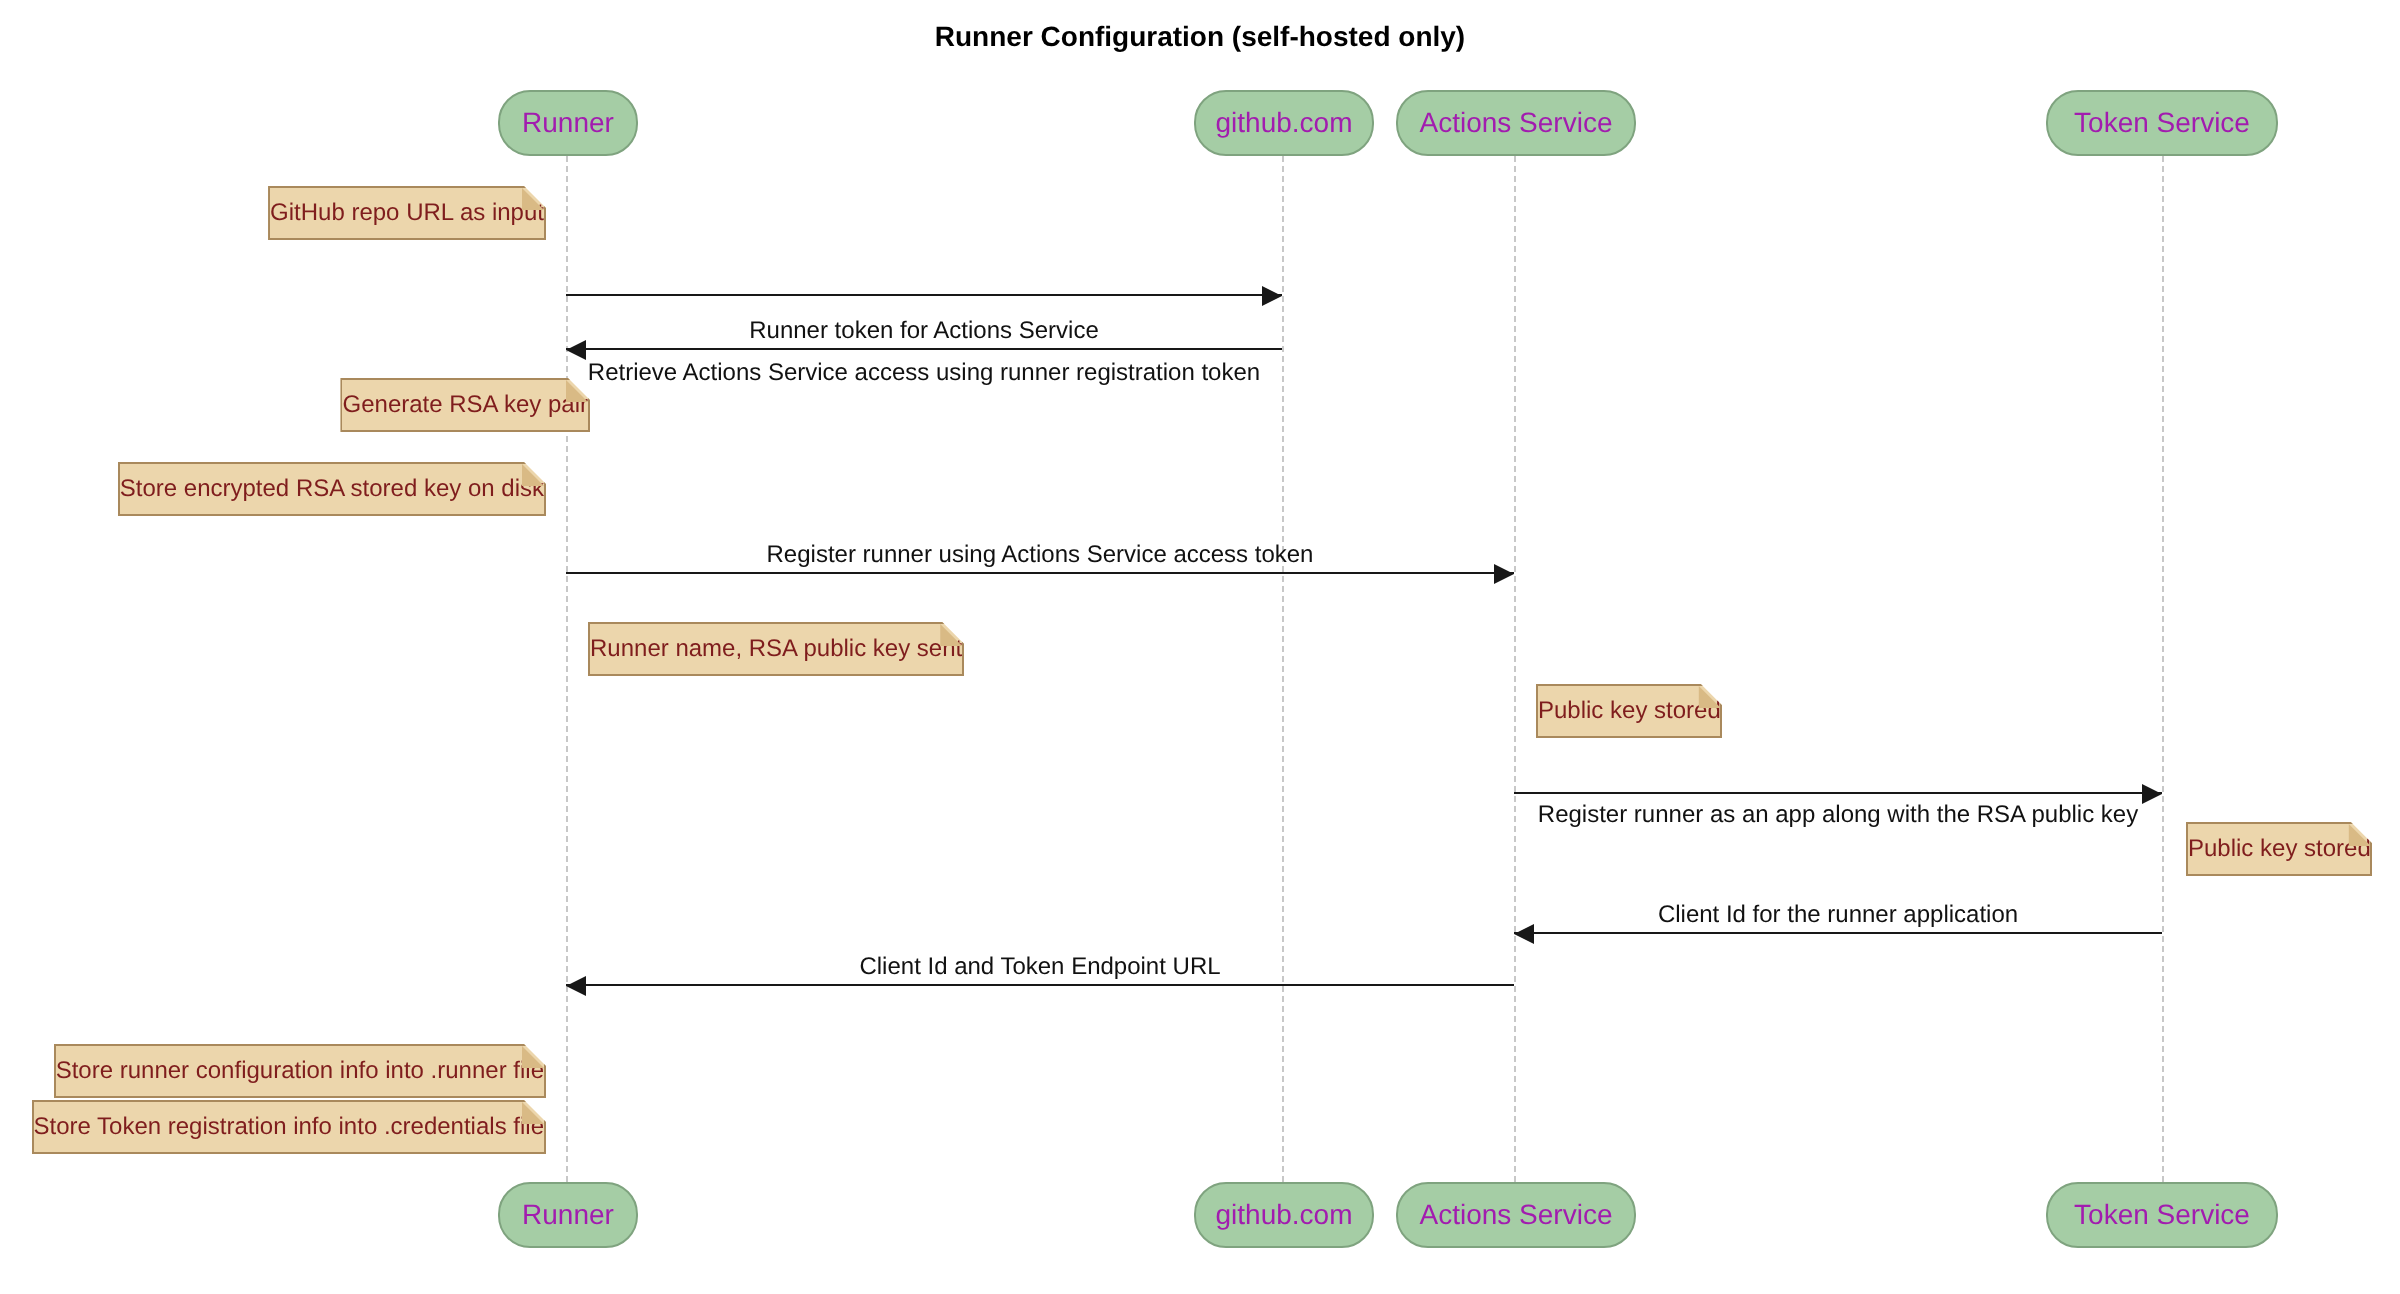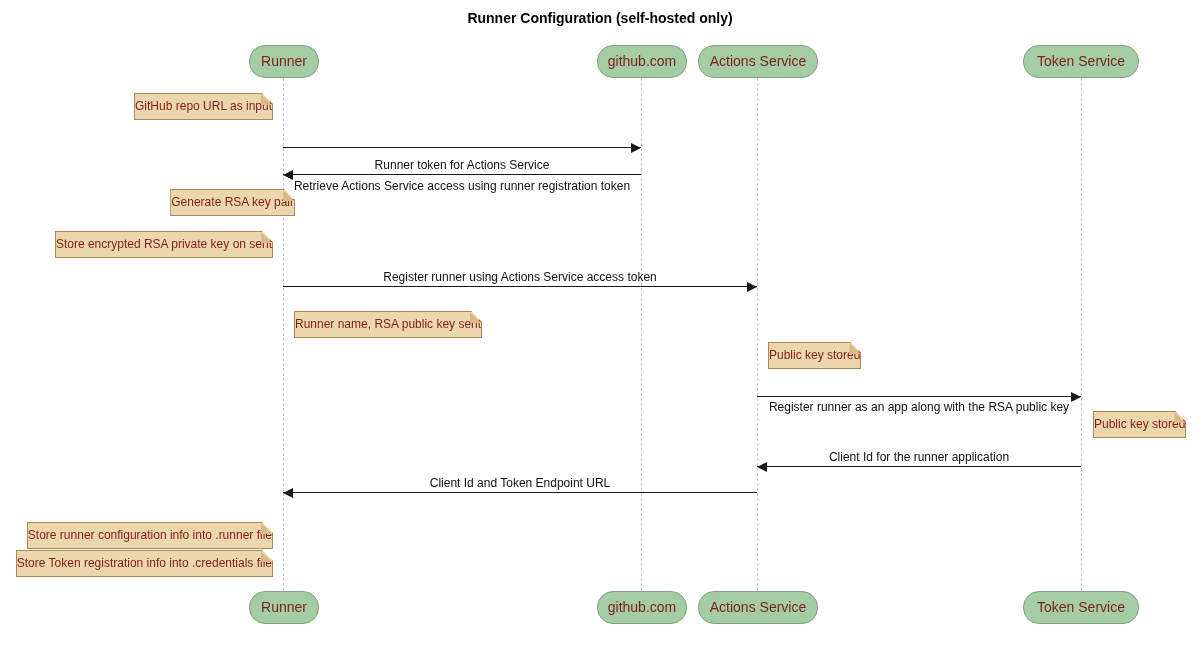--- a/index.html
+++ b/index.html
@@ -30,21 +30,21 @@
   }
   .pbox {
     position: absolute;
     height: 31px;
     background: var(--participant-fill, #a5cda5);
     border: 1px solid var(--participant-border, #7fa37f);
     border-radius: 16px;
     text-align: center;
     line-height: 31px;
     font-size: 14px;
-    color: #7f1d1d;
+    color: #a21caf;
   }
   .msg-label {
     position: absolute;
     transform: translateX(-50%);
     font-size: 12px;
     color: #111;
     white-space: nowrap;
   }
   .msg-line {
     position: absolute;
@@ -123,20 +123,20 @@
   <div class="msg-label" style="left:919px;top:450px;">Client Id for the runner application</div>
   <div class="msg-line" style="left:757px;top:466px;width:324px;"></div>
   <div class="ah ah-l" style="left:757px;top:462px;"></div>
 
   <div class="msg-label" style="left:520px;top:476px;">Client Id and Token Endpoint URL</div>
   <div class="msg-line" style="left:283px;top:492px;width:474px;"></div>
   <div class="ah ah-l" style="left:283px;top:488px;"></div>
 
   <div class="note" style="right:927px;top:93px;">GitHub repo URL as input</div>
   <div class="note" style="right:905px;top:189px;">Generate RSA key pair</div>
-  <div class="note" style="right:927px;top:231px;">Store encrypted RSA private key on sent</div>
+  <div class="note" style="right:927px;top:231px;">Store encrypted RSA stored key on disk</div>
   <div class="note" style="left:294px;top:311px;">Runner name, RSA public key sent</div>
   <div class="note" style="left:768px;top:342px;">Public key stored</div>
   <div class="note" style="left:1093px;top:411px;">Public key stored</div>
   <div class="note" style="right:927px;top:509px;margin-top:13px;">Store runner configuration info into .runner file</div>
   <div class="note" style="right:927px;top:550px;">Store Token registration info into .credentials file</div>
 
 </div>
 
 </body></html>

